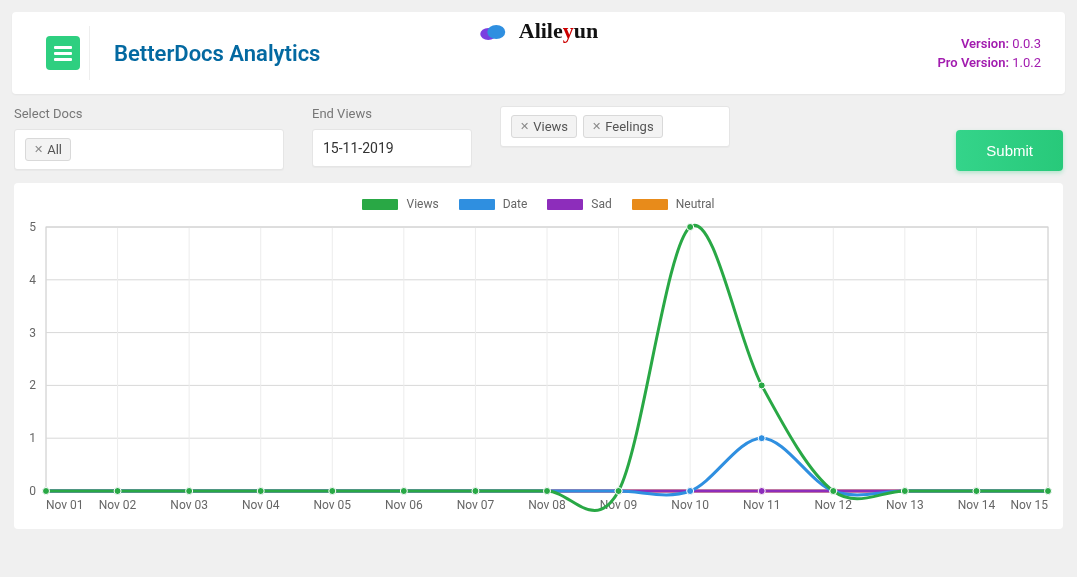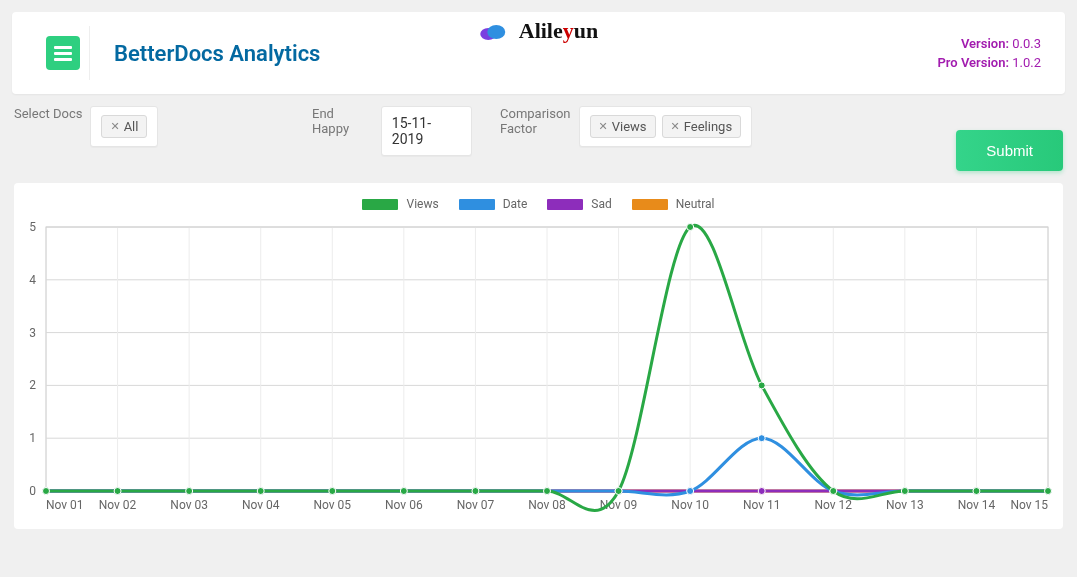--- a/index.html
+++ b/index.html
@@ -78,21 +78,21 @@
     line-height: 1.5;
   }
   .versions .lbl { font-weight: 600; }
 
   .filters {
     display: flex;
     gap: 28px;
     padding: 0 14px 12px 14px;
     align-items: flex-start;
   }
-  .fcol { display: flex; flex-direction: row; gap: 8px; }
+  .fcol { display: flex; flex-direction: column; gap: 8px; }
   .fcol.docs { width: 270px; }
   .fcol.date { width: 160px; }
   .fcol.comp { width: 230px; }
   .fcol.btn { margin-left: auto; justify-content: center; }
   .flabel { font-size: 13px; color: #777; }
   .input-box {
     background: #fff;
     border: 1px solid #e5e5e5;
     border-radius: 3px;
     padding: 8px 10px;
@@ -172,27 +172,26 @@
   <div class="fcol docs">
     <div class="flabel">Select Docs</div>
     <div class="input-box">
       <span class="chip">
           <span class="x">✕</span>
           <span>All</span>
         </span>
     </div>
   </div>
   <div class="fcol date">
-    <div class="flabel">End Happy</div>
+    <div class="flabel">End Views</div>
     <div class="input-box">
         <span>15-11-2019</span>
       </div>
   </div>
   <div class="fcol comp">
-    <div class="flabel">Comparison Factor</div>
     <div class="input-box">
       <span class="chip">
           <span class="x">✕</span>
           <span>Views</span>
         </span>
       <span class="chip">
           <span class="x">✕</span>
           <span>Feelings</span>
         </span>
     </div>

